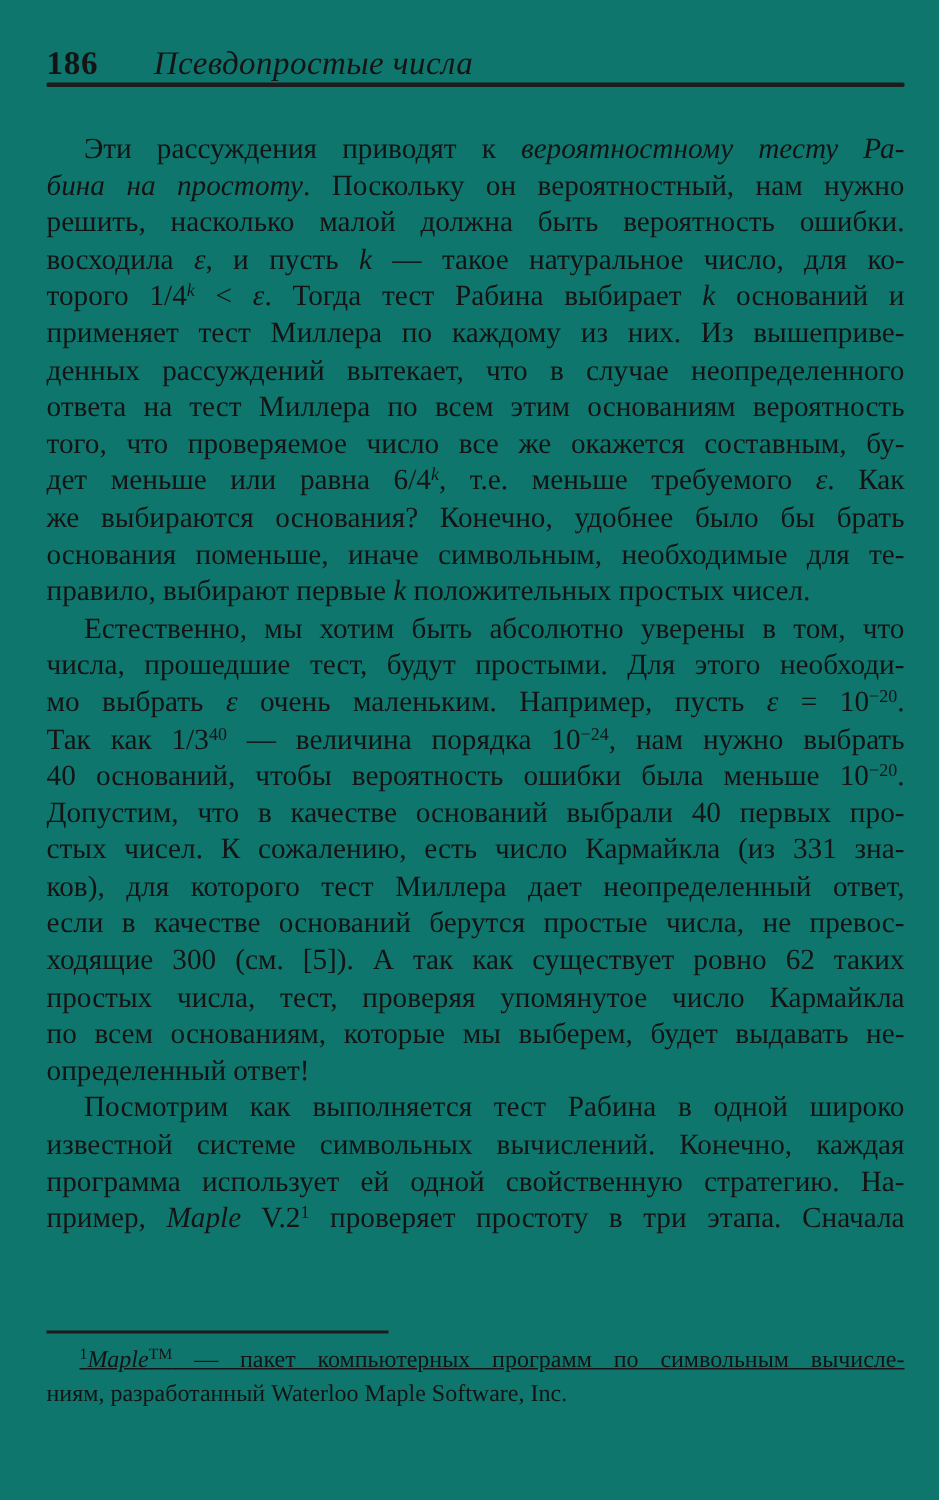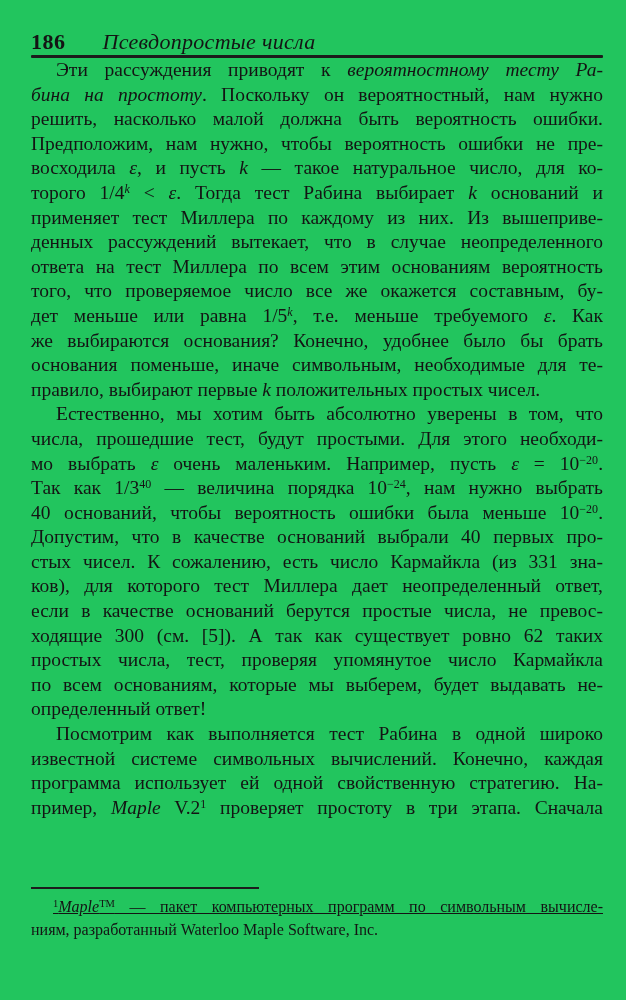--- a/index.html
+++ b/index.html
@@ -3,29 +3,29 @@
 <meta charset="utf-8">
 <style>
   html, body { margin:0; padding:0; }
   body {
     width:626px; height:1000px;
     background:#fbfbf8;
     font-family:"Liberation Serif","DejaVu Serif",serif;
     color:#141414;
     -webkit-font-smoothing:antialiased;
   }
-  .page { position:relative; width:626px; height:1000px; overflow:hidden; background:#22c55e; }
+  .page { position:relative; width:626px; height:1000px; overflow:hidden; background:#0f766e; }
   .content { position:absolute; left:31px; top:30px; width:572px; }
 
   .header-row { display:flex; align-items:baseline; height:24px; line-height:24px; }
   .page-num { font-weight:bold; font-size:22px; letter-spacing:0.5px; }
   .running-title { font-style:italic; font-size:22px; margin-left:37px; letter-spacing:0.3px; }
   .header-rule { height:3px; background:#1c1c1c; margin-top:1px; border-radius:1px; }
 
-  .bodytext { font-size:19.5px; line-height:24.6px;font-family:Liberation Serif, serif; }
+  .bodytext { margin-top:30px; font-size:19.5px; line-height:24.6px;font-family:Liberation Serif, serif; }
   .line { text-align:justify; text-align-last:justify; text-justify:inter-word; height:24.6px; overflow:visible; }
   .line.end { text-align-last:left; }
   .line.indent { text-indent:25px; }
   .i { font-style:italic; }
   .sup { font-size:12px; line-height:0; position:relative; top:-6px; }
   .fn-text .sup { font-size:10.5px; top:-5px; }
 
   .footnote { position:absolute; left:0; top:857px; width:572px; }
   .fn-rule { width:228px; height:2px; background:#1c1c1c; margin-bottom:7px; }
   .fn-text { font-size:16px; line-height:22.5px; }
@@ -41,28 +41,27 @@
     <div class="header-row">
       <span class="page-num">186</span>
       <span class="running-title">Псевдопростые числа</span>
     </div>
     <div class="header-rule"></div>
 
     <div class="bodytext" id="body-text">
         <div class="line indent"><span>Эти рассуждения приводят к </span><span class="i">вероятностному тесту Ра-</span></div>
         <div class="line"><span class="i">бина на простоту</span><span>. Поскольку он вероятностный, нам нужно</span></div>
         <div class="line"><span>решить, насколько малой должна быть вероятность ошибки.</span></div>
-        <div class="line"><span>Предположим, нам нужно, чтобы вероятность ошибки не пре-</span></div>
         <div class="line"><span>восходила </span><span class="i">ε</span><span>, и пусть </span><span class="i">k</span><span> — такое натуральное число, для ко-</span></div>
         <div class="line"><span>торого 1/4</span><span class="i sup">k</span><span> &lt; </span><span class="i">ε</span><span>. Тогда тест Рабина выбирает </span><span class="i">k</span><span> оснований и</span></div>
         <div class="line"><span>применяет тест Миллера по каждому из них. Из вышеприве-</span></div>
         <div class="line"><span>денных рассуждений вытекает, что в случае неопределенного</span></div>
         <div class="line"><span>ответа на тест Миллера по всем этим основаниям вероятность</span></div>
         <div class="line"><span>того, что проверяемое число все же окажется составным, бу-</span></div>
-        <div class="line"><span>дет меньше или равна 1/5</span><span class="i sup">k</span><span>, т.е. меньше требуемого </span><span class="i">ε</span><span>. Как</span></div>
+        <div class="line"><span>дет меньше или равна 6/4</span><span class="i sup">k</span><span>, т.е. меньше требуемого </span><span class="i">ε</span><span>. Как</span></div>
         <div class="line"><span>же выбираются основания? Конечно, удобнее было бы брать</span></div>
         <div class="line"><span>основания поменьше, иначе символьным, необходимые для те-</span></div>
         <div class="line end"><span>правило, выбирают первые </span><span class="i">k</span><span> положительных простых чисел.</span></div>
         <div class="line indent"><span>Естественно, мы хотим быть абсолютно уверены в том, что</span></div>
         <div class="line"><span>числа, прошедшие тест, будут простыми. Для этого необходи-</span></div>
         <div class="line"><span>мо выбрать </span><span class="i">ε</span><span> очень маленьким. Например, пусть </span><span class="i">ε</span><span> = 10</span><span class="sup">−20</span><span>.</span></div>
         <div class="line"><span>Так как 1/3</span><span class="sup">40</span><span> — величина порядка 10</span><span class="sup">−24</span><span>, нам нужно выбрать</span></div>
         <div class="line"><span>40 оснований, чтобы вероятность ошибки была меньше 10</span><span class="sup">−20</span><span>.</span></div>
         <div class="line"><span>Допустим, что в качестве оснований выбрали 40 первых про-</span></div>
         <div class="line"><span>стых чисел. К сожалению, есть число Кармайкла (из 331 зна-</span></div>

